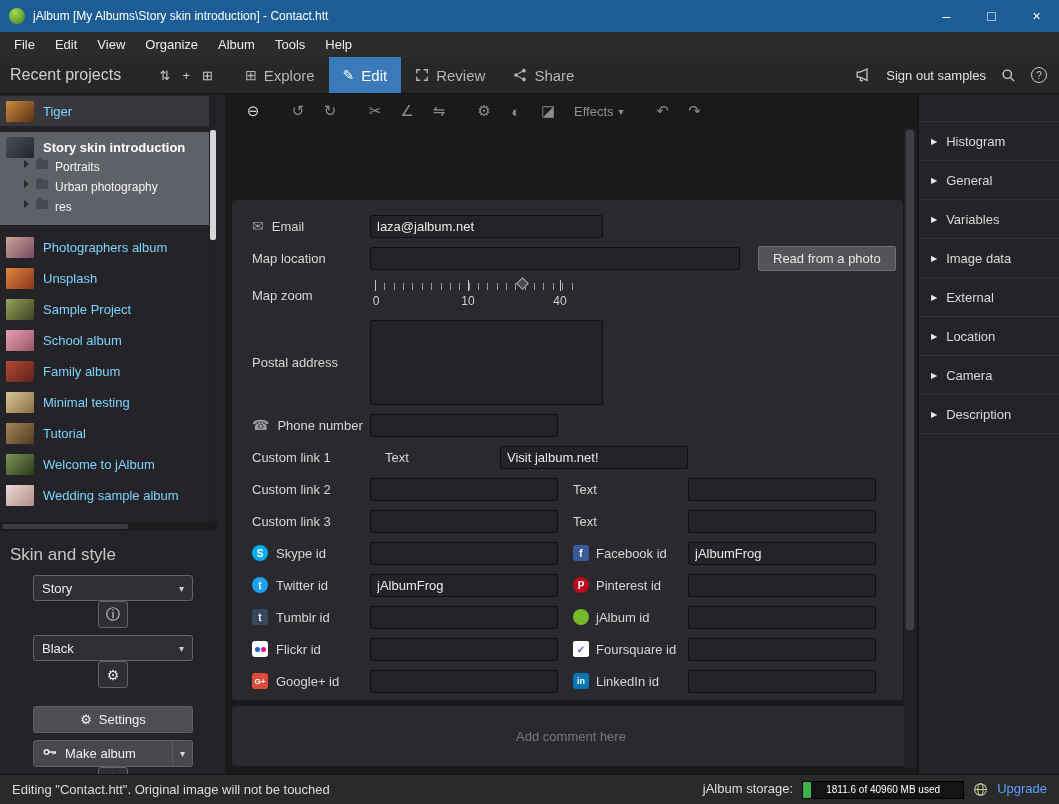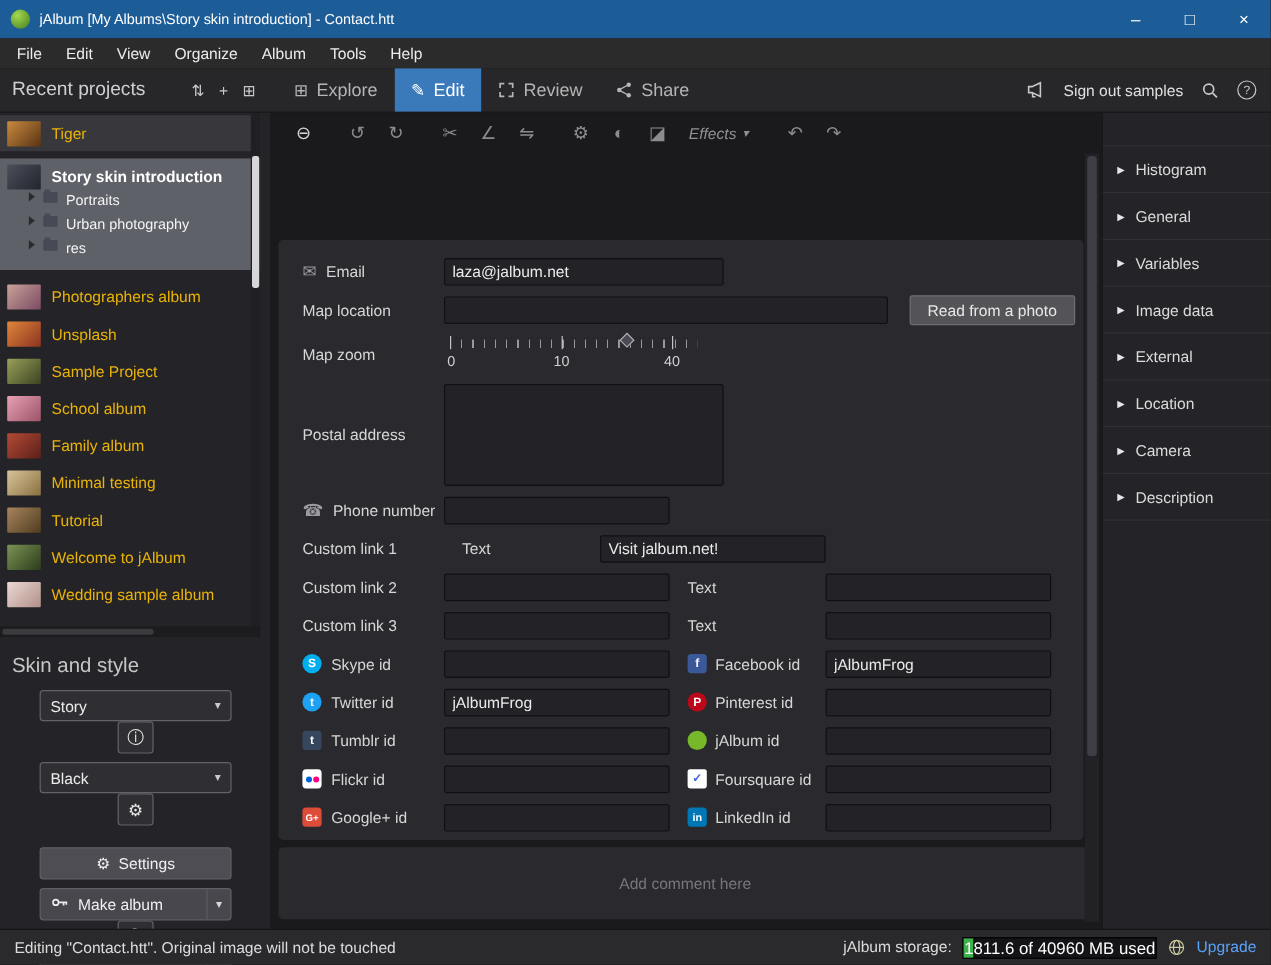--- a/index.html
+++ b/index.html
@@ -31,21 +31,21 @@
   .signout { font-size:13px; color:#e0e0e0; cursor:pointer; }
   .helpbtn { width:16px; height:16px; border:1px solid #c9c9c9; border-radius:50%; display:flex; align-items:center; justify-content:center; font-size:10px; color:#c9c9c9; cursor:pointer; }
 
   
   .sidebar { position:absolute; left:0; top:94px; width:225px; height:680px; background:#242428; }
   .main    { position:absolute; left:225px; top:94px; width:693px; height:680px; background:#1a1a1d; }
   .rpanel  { position:absolute; left:918px; top:94px; width:141px; height:680px; background:#242428; border-left:1px solid #141416; }
 
   
   .plist { position:relative; width:217px; height:428px; padding-top:2px; overflow:hidden; }
-  .prow { height:31px; display:flex; align-items:center; gap:9px; padding-left:6px; font-size:13px; color:#eab308; cursor:pointer; }
+  .prow { height:31px; display:flex; align-items:center; gap:9px; padding-left:6px; font-size:13px; color:#7dd3fc; cursor:pointer; }
   .prow.tiger { height:30px; background:#38383c; margin-bottom:6px; }
   .thumb { width:28px; height:21px; border-radius:1px; flex:none; }
   .t1{background:linear-gradient(135deg,#c98b3f,#5a3414);} .t2{background:linear-gradient(135deg,#4a4f5a,#23252c);}
   .t3{background:linear-gradient(135deg,#caa29a,#7c4a62);} .t4{background:linear-gradient(135deg,#e0863c,#8c3420);}
   .t5{background:linear-gradient(135deg,#9aa05a,#3c4422);} .t6{background:linear-gradient(135deg,#e8a0b4,#9c5468);}
   .t7{background:linear-gradient(135deg,#b44a34,#5c201a);} .t8{background:linear-gradient(135deg,#d8c49a,#8a7040);}
   .t9{background:linear-gradient(135deg,#a8845c,#503c20);} .t10{background:linear-gradient(135deg,#7c9454,#2c3c1c);}
   .t11{background:linear-gradient(135deg,#ecd8d4,#b09088);}
   .selblock { background:#5e6168; padding:2px 0 5px; margin-bottom:7px; }
   .selrow { height:26px; display:flex; align-items:center; gap:9px; padding-left:6px; font-size:13px; font-weight:bold; color:#fff; cursor:pointer; }
@@ -73,21 +73,21 @@
         display:flex; align-items:center; gap:7px; padding:0 0 0 8px; font-size:13px; color:#f0f0f0; cursor:pointer; }
   .split .caret { margin-left:auto; height:100%; display:flex; align-items:center; padding:0 7px; border-left:1px solid #5a5a60; }
   .split .caret::after { content:"▾"; font-size:10px; color:#d8d8d8; }
   .upar { color:#e0a83c; font-size:13px; font-weight:bold; }
 
   
   .etools { height:34px; display:flex; align-items:center; padding-left:12px; }
   .tool { width:32px; text-align:center; font-size:15px; color:#8b8b90; cursor:pointer; }
   .tool.bright { color:#d6d6d6; }
   .sep { width:13px; }
-  .effects { display:flex; align-items:center; gap:5px; margin:0 10px; font-size:13px; color:#909095; cursor:pointer;font-style:italic; }
+  .effects { display:flex; align-items:center; gap:5px; margin:0 10px; font-size:13px; color:#909095; cursor:pointer; }
   .effects::after { content:"▾"; font-size:10px; color:#909095; }
 
   
   .form-panel { position:absolute; left:7px; top:106px; width:671px; height:500px; background:#2a2a2e; border-radius:4px; padding-top:14px; }
   .frow { height:24px; margin:0 0 8px 20px; display:flex; align-items:center; }
   .frow.h34 { height:34px; } .frow.h85 { height:85px; }
   .flabel { width:118px; flex:none; display:flex; align-items:center; gap:8px; font-size:13px; color:#d6d6d6; }
   .tlabel { width:115px; flex:none; margin-left:15px; display:flex; align-items:center; gap:7px; font-size:13px; color:#d6d6d6; }
   .gicon { font-size:14px; color:#9a9aa0; flex:none; }
   .in { background:#232327; border:1px solid #101013; border-radius:2px; color:#eaeaea;
@@ -124,21 +124,21 @@
   .rsection { height:39px; display:flex; align-items:center; gap:9px; padding-left:12px;
               border-bottom:1px solid #303035; font-size:13px; color:#dadada; cursor:pointer; }
   .rarrow { font-size:8px; color:#e6e6e6; }
 
   
   .statusbar { position:absolute; left:0; top:774px; width:1059px; height:30px; background:#2a2a2d;
                border-top:1px solid #151518; display:flex; align-items:center; padding:0 12px; font-size:13px; color:#dcdcdc; }
   .sright { margin-left:auto; display:flex; gap:9px; }
   .sbar { position:relative; width:162px; height:18px; background:#141416; border:1px solid #000; }
   .sfill { position:absolute; left:0; top:0; bottom:0; width:8px; background:#3db24a; }
-  .stext { position:absolute; inset:0; display:flex; align-items:center; justify-content:center; font-size:14px; color:#fff; white-space:nowrap; }
+  .stext { position:absolute; inset:0; display:flex; align-items:center; justify-content:center; font-size:10px; color:#fff; white-space:nowrap; }
   .upgrade { color:#5aa2f7; cursor:pointer; }
 </style>
 </head>
 <body>
 
 <div class="titlebar">
   <span class="frogicon"></span>
   <span class="wtitle">jAlbum [My Albums\Story skin introduction] - Contact.htt</span>
   <span class="wbtn">–</span>
   <span class="wbtn">□</span>

